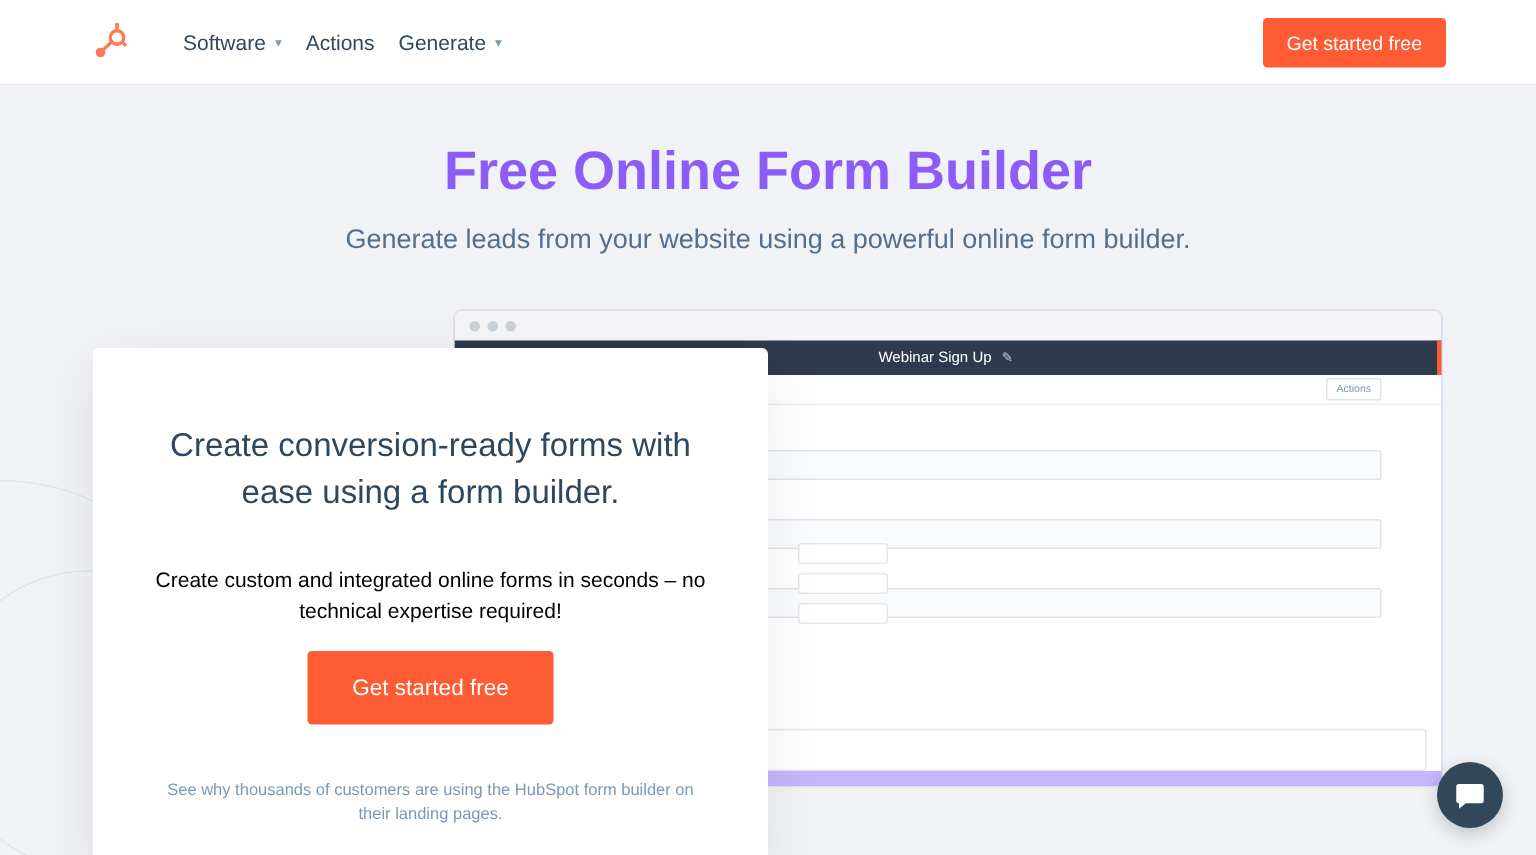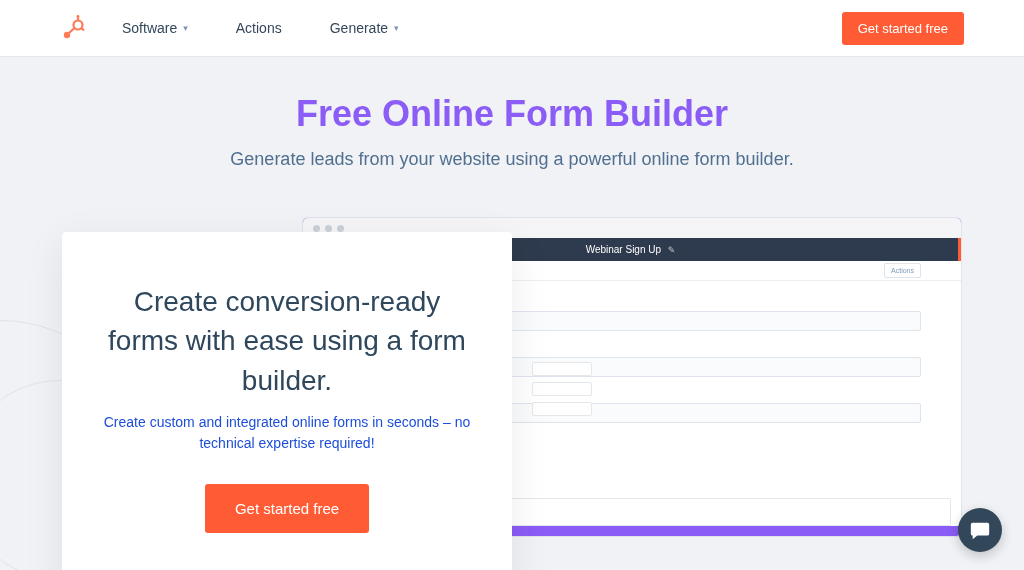--- a/index.html
+++ b/index.html
@@ -1,31 +1,31 @@
 <!DOCTYPE html>
 <html><head>
   <meta charset="utf-8">
   <style>
     * { margin: 0; padding: 0; box-sizing: border-box; }
     body { font-family: -apple-system, BlinkMacSystemFont, 'Segoe UI', sans-serif; background: #f0f2f5; width: 1024px; height: 570px; overflow: hidden; position: relative; }
     
     .header { background: white; height: 57px; display: flex; align-items: center; padding: 0 60px 0 62px; border-bottom: 1px solid #e5e8eb; position: relative; z-index: 10; }
     .logo { width: 24px; height: 26px; margin-right: 36px; }
-    .nav { display: flex; gap: 48px; }
+    .nav { display: flex; gap: 16px; }
     .nav-item { display: flex; align-items: center; gap: 6px; color: #33475b; font-size: 14px; font-weight: 400; cursor: pointer; }
     .chevron { font-size: 9px; color: #7c98b6; }
     .header-cta { margin-left: auto; background: #ff5c35; color: white; border: none; padding: 9px 16px; border-radius: 3px; font-size: 13px; font-weight: 500; cursor: pointer; }
     
     .hero { text-align: center; padding: 36px 0 18px; }
     .hero-title { font-size: 36px; font-weight: 600; color: #8b5cf6; margin-bottom: 8px; }
     .hero-subtitle { font-size: 18px; color: #516f90; font-weight: 400; max-width: 600px; margin: 12px auto; line-height: 1.4; }
     
     .content-area { position: relative; margin: 0 auto; width: 900px; }
     
-    .bg-window { position: absolute; left: 240px; top: 15px; width: 660px; background: #8b5cf6; border-radius: 6px; border: 1px solid #dfe3eb; overflow: hidden; }
+    .bg-window { position: absolute; left: 240px; top: 4px; width: 660px; background: #c4b5fd; border-radius: 6px; border: 1px solid #dfe3eb; overflow: hidden; }
     .window-chrome { background: #f5f5f7; height: 20px; display: flex; align-items: center; padding: 0 10px; gap: 5px; }
     .chrome-dot { width: 7px; height: 7px; border-radius: 50%; background: #cbd1d9; }
     
     .mock-editor { background: white; }
     .mock-dark-bar { background: #2e3a4d; color: white; text-align: center; padding: 6px 0; font-size: 10px; position: relative; border-right: 3px solid #ff5c35; }
     .mock-dark-bar .edit-ico { font-size: 9px; margin-left: 4px; opacity: 0.7; }
     .mock-tabs { display: flex; padding: 0 40px; border-bottom: 1px solid #eaedf1; align-items: center; }
     .mock-tab { padding: 5px 8px; font-size: 8px; color: #7c98b6; cursor: pointer; position: relative; }
     .mock-tab.active { color: #33475b; }
     .mock-tab.active::after { content: ''; position: absolute; bottom: -1px; left: 4px; right: 4px; height: 2px; background: #ff5c35; }
@@ -38,22 +38,22 @@
     .mock-req { color: #ff5c35; font-size: 7px; }
     .mock-submit { background: #ff5c35; color: white; border: none; padding: 5px 14px; font-size: 8px; border-radius: 2px; cursor: pointer; }
     
     .mock-sidelines { position: absolute; left: 470px; top: 160px; width: 60px; }
     .mock-sideline { height: 14px; border: 1px solid #e5e8eb; border-radius: 2px; margin-bottom: 6px; background: white; }
     
     .mock-queued { margin: 30px 10px 10px; padding: 8px 12px; border: 1px solid #e5e8eb; border-radius: 2px; font-size: 9px; color: #33475b; display: flex; align-items: center; gap: 8px; }
     .mock-queued .chev { color: #00a4bd; font-size: 8px; }
     
     .card { position: absolute; left: 0; top: 30px; width: 450px; background: white; border-radius: 4px; box-shadow: 0 10px 40px rgba(0,0,0,0.08); padding: 50px 40px 30px; text-align: center; z-index: 5; }
-    .card-title { font-size: 28px; font-weight: 500; color: #2e475d; line-height: 1.4; margin-bottom: 12px; }
-    .card-text { font-size: 14px; color: #1d4ed8; line-height: 1.5; margin-bottom: 30px; }
+    .card-title { font-size: 22px; font-weight: 500; color: #2e475d; line-height: 1.4; margin-bottom: 32px; }
+    .card-text { font-size: 14px; color: #000000; line-height: 1.5; margin-bottom: 16px; }
     .card-cta { background: #ff5c35; color: white; border: none; padding: 16px 30px; font-size: 15px; font-weight: 400; border-radius: 3px; cursor: pointer; margin-bottom: 36px; }
     .card-footnote { font-size: 11px; color: #7c98b6; line-height: 1.5; }
     
     .chat-bubble { position: fixed; bottom: 18px; right: 22px; width: 44px; height: 44px; border-radius: 50%; background: #33475b; display: flex; align-items: center; justify-content: center; box-shadow: 0 4px 12px rgba(0,0,0,0.2); cursor: pointer; z-index: 100; }
     .chat-icon { width: 22px; height: 22px; }
     
     .bg-circle { position: absolute; border: 1px solid #e0e4ea; border-radius: 50%; z-index: 0; }
     .circle1 { width: 300px; height: 300px; left: -150px; top: 320px; }
     .circle2 { width: 200px; height: 200px; left: -40px; top: 380px; }
   </style>
@@ -137,20 +137,21 @@
   <div class="mock-sidelines">
     <div class="mock-sideline"></div>
     <div class="mock-sideline"></div>
     <div class="mock-sideline"></div>
   </div>
 
   <div class="card">
     <h2 class="card-title">Create conversion-ready forms with ease using a form builder.</h2>
     <p class="card-text">Create custom and integrated online forms in seconds – no technical expertise required!</p>
     <button class="card-cta">Get started free</button>
+    <p class="card-footnote">See why thousands of customers are using the HubSpot form builder on their landing pages.</p>
   </div>
 
 </div>
 
 <div class="chat-bubble">
   <svg class="chat-icon" viewBox="0 0 24 24">
     <path d="M4 4h16a2 2 0 012 2v10a2 2 0 01-2 2H9l-5 4v-4a2 2 0 01-2-2V6a2 2 0 012-2z" fill="white"></path>
   </svg>
 </div>
 

